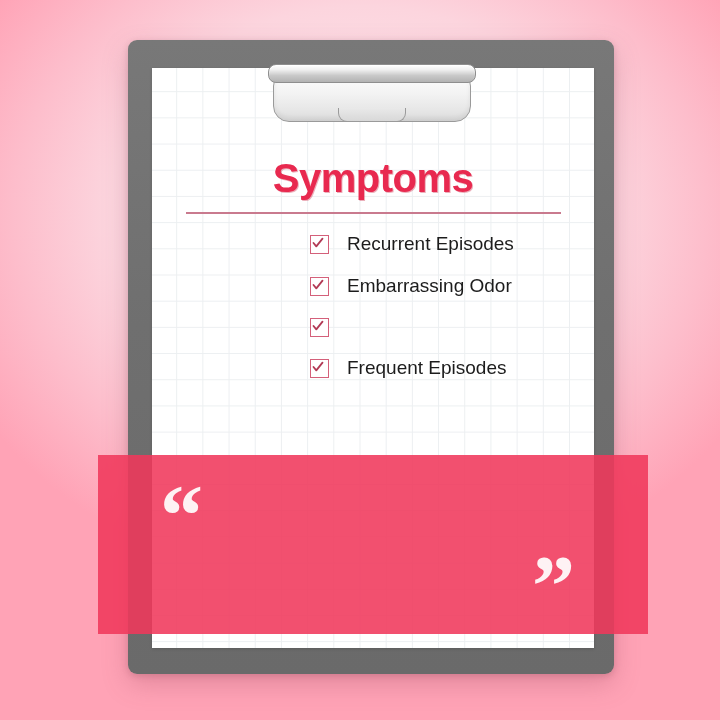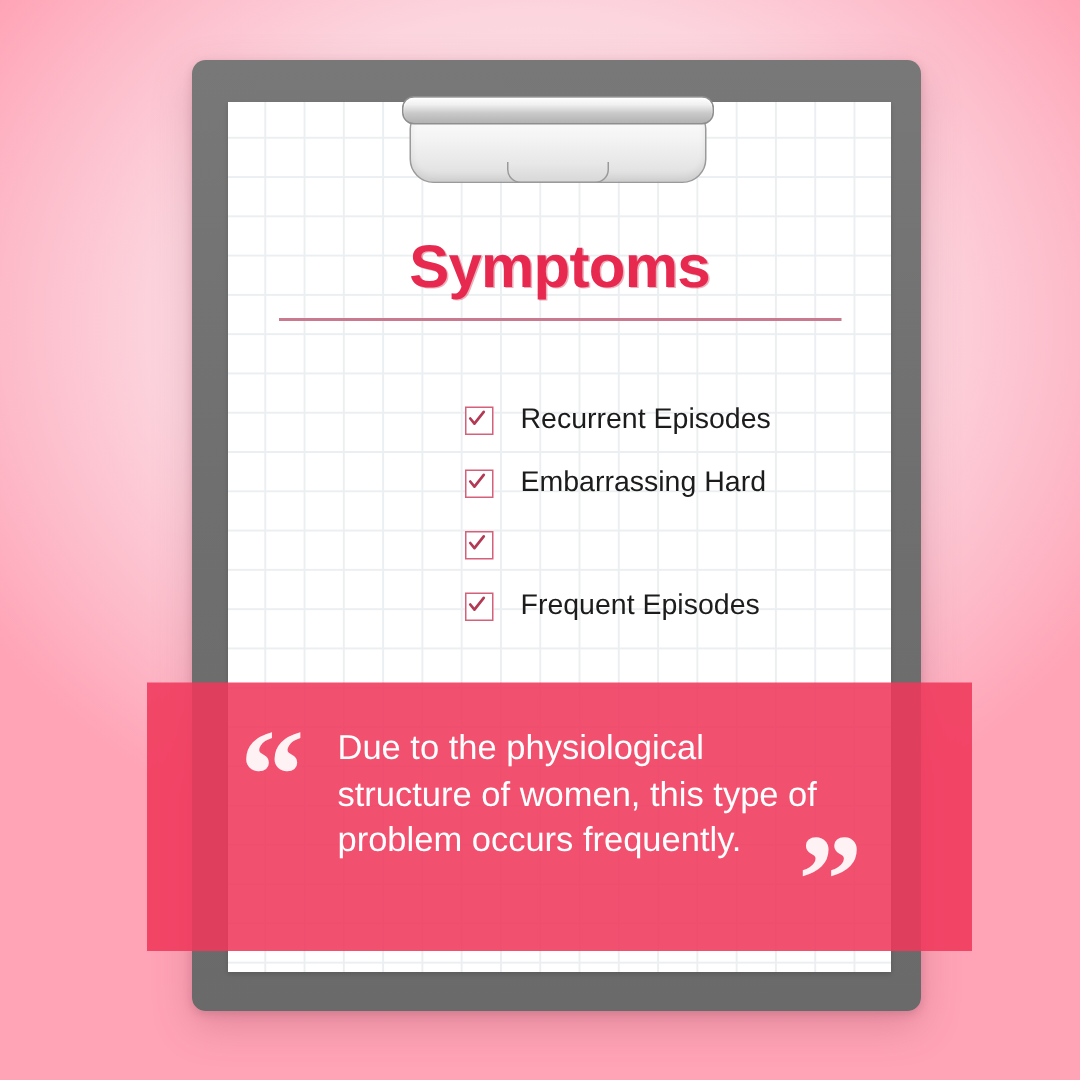--- a/index.html
+++ b/index.html
@@ -122,21 +122,20 @@
     height: 1.6px;
     background: #c97a8e;
   }
 
   
   #checklist {
     position: absolute;
     left: 158px;
     top: 165px;
     width: 280px;
-    margin-top: 36px;
   }
   .check-row {
     display: flex;
     align-items: center;
     margin-bottom: 20px;
   }
   .check-row:last-child { margin-bottom: 0; }
 
   .checkbox {
     flex: 0 0 auto;
@@ -227,21 +226,21 @@
           <span class="check-label">Recurrent Episodes</span>
         </div>
 
 
         <div class="check-row">
           <span class="checkbox">
             <svg width="12" height="12" viewBox="0 0 12 12" aria-hidden="true">
               <path d="M1.5 6 L4.3 9.4 L10.5 1.6" fill="none" stroke="#b23a55" stroke-width="1.8" stroke-linecap="round" stroke-linejoin="round"></path>
             </svg>
           </span>
-          <span class="check-label">Embarrassing Hard</span>
+          <span class="check-label">Embarrassing Odor</span>
         </div>
 
         <div class="check-row">
           <span class="checkbox">
             <svg width="12" height="12" viewBox="0 0 12 12" aria-hidden="true">
               <path d="M1.5 6 L4.3 9.4 L10.5 1.6" fill="none" stroke="#b23a55" stroke-width="1.8" stroke-linecap="round" stroke-linejoin="round"></path>
             </svg>
           </span>
         </div>
 
@@ -261,19 +260,16 @@
       <div id="clip-body">
         <div id="clip-notch"></div>
       </div>
       <div id="clip-bar"></div>
     </div>
 
   </div>
 
   <div id="banner">
     <span id="quote-open">“</span>
-    <div id="quote-text">Due to the physiological
-structure of women, this type of
-problem occurs frequently.</div>
     <span id="quote-close">”</span>
   </div>
 
 </div>
 
 </body></html>

